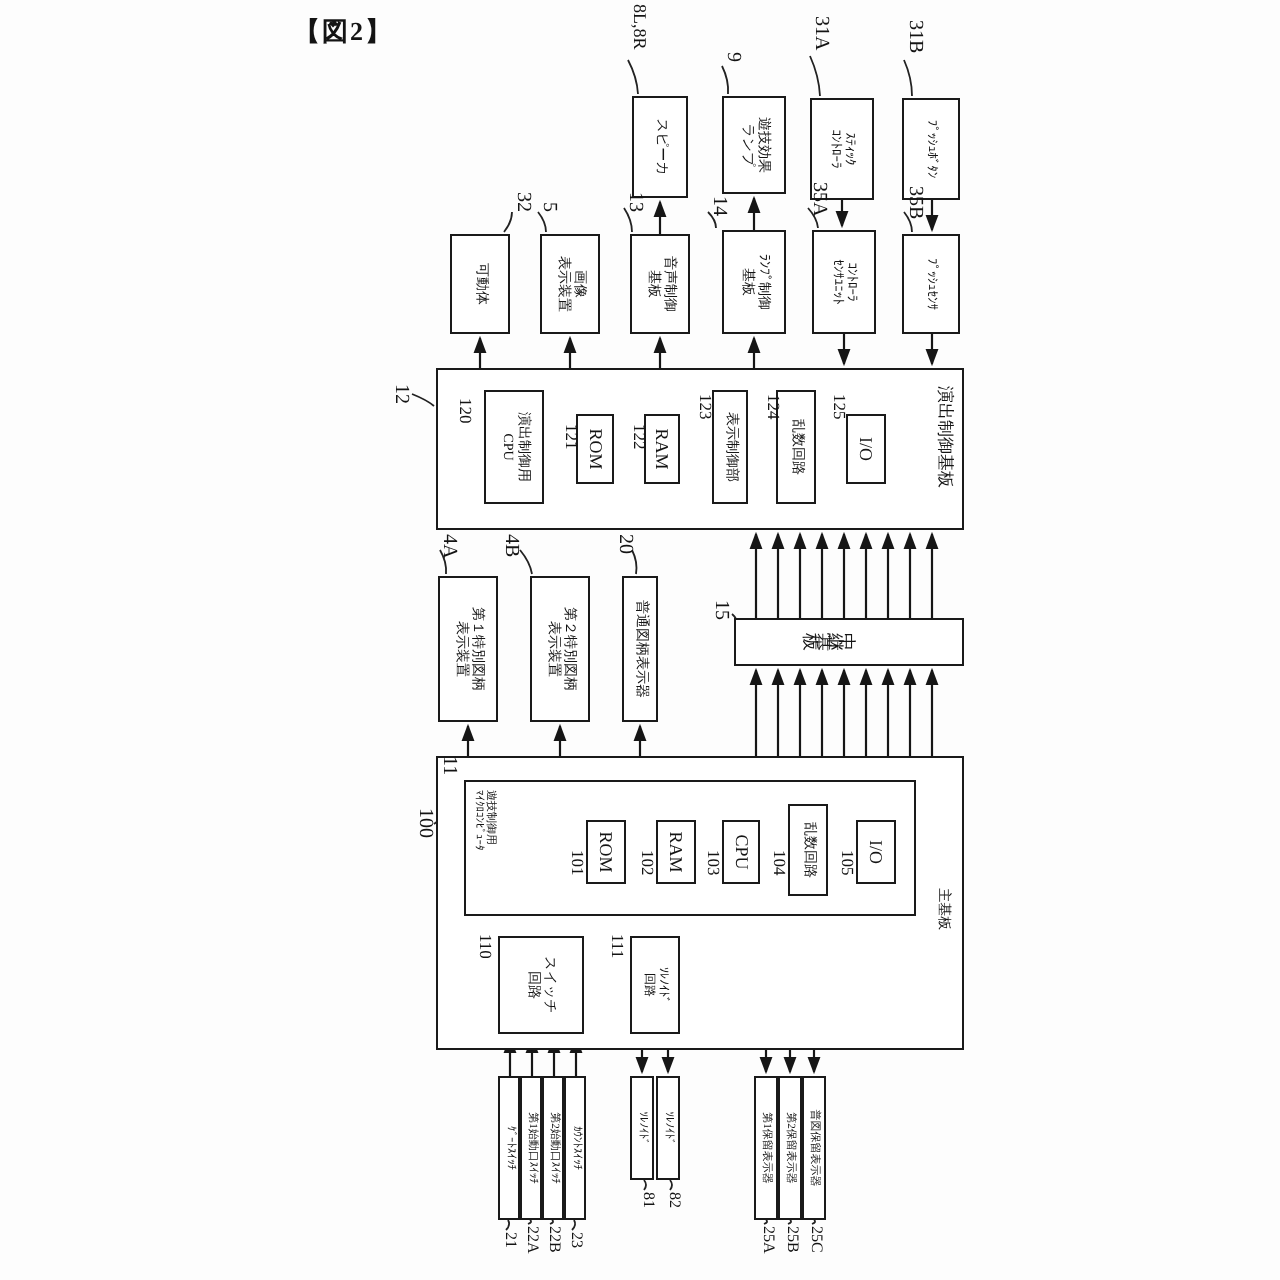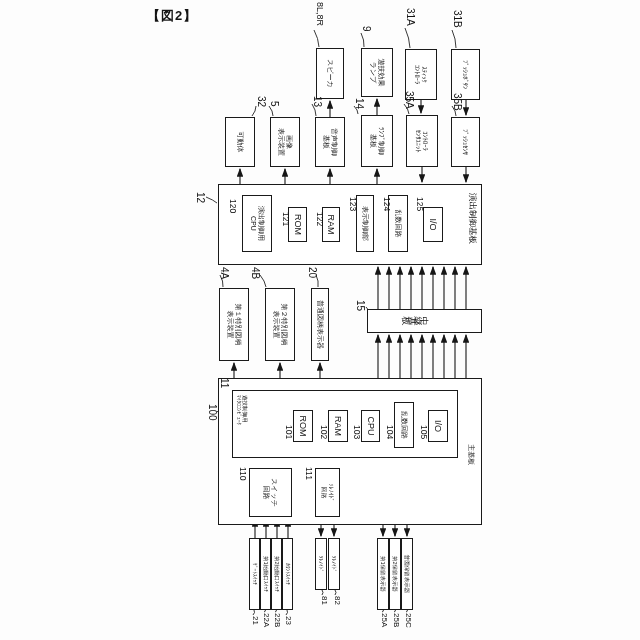--- a/index.html
+++ b/index.html
@@ -1,17 +1,17 @@
 <!DOCTYPE html>
 <html><head>
 <meta charset="utf-8">
 <style>
   html,body{margin:0;padding:0;background:#fff;}
   .fig{position:relative;width:640px;height:640px;background:#fdfdfd;overflow:hidden;
-       font-family:Liberation Sans, sans-serif;color:#141414;}
+       font-family:Liberation Serif, serif;color:#141414;}
   .fig-label{position:absolute;left:147px;top:7px;font-size:13px;font-weight:bold;letter-spacing:1px;}
   .rot{position:absolute;left:0;top:140px;width:640px;height:360px;
        transform:rotate(90deg);transform-origin:320px 180px;}
   .bx{position:absolute;box-sizing:border-box;border:1.2px solid #1a1a1a;background:#fff;
       display:flex;flex-direction:column;align-items:center;justify-content:center;
       text-align:center;line-height:1.12;}
   .bx.big{border-width:1.7px;background:#fff;}
   .blabel{position:absolute;white-space:nowrap;line-height:1.1;}
   .ln{white-space:nowrap;}
   .vln{writing-mode:vertical-rl;letter-spacing:6px;white-space:nowrap;}

